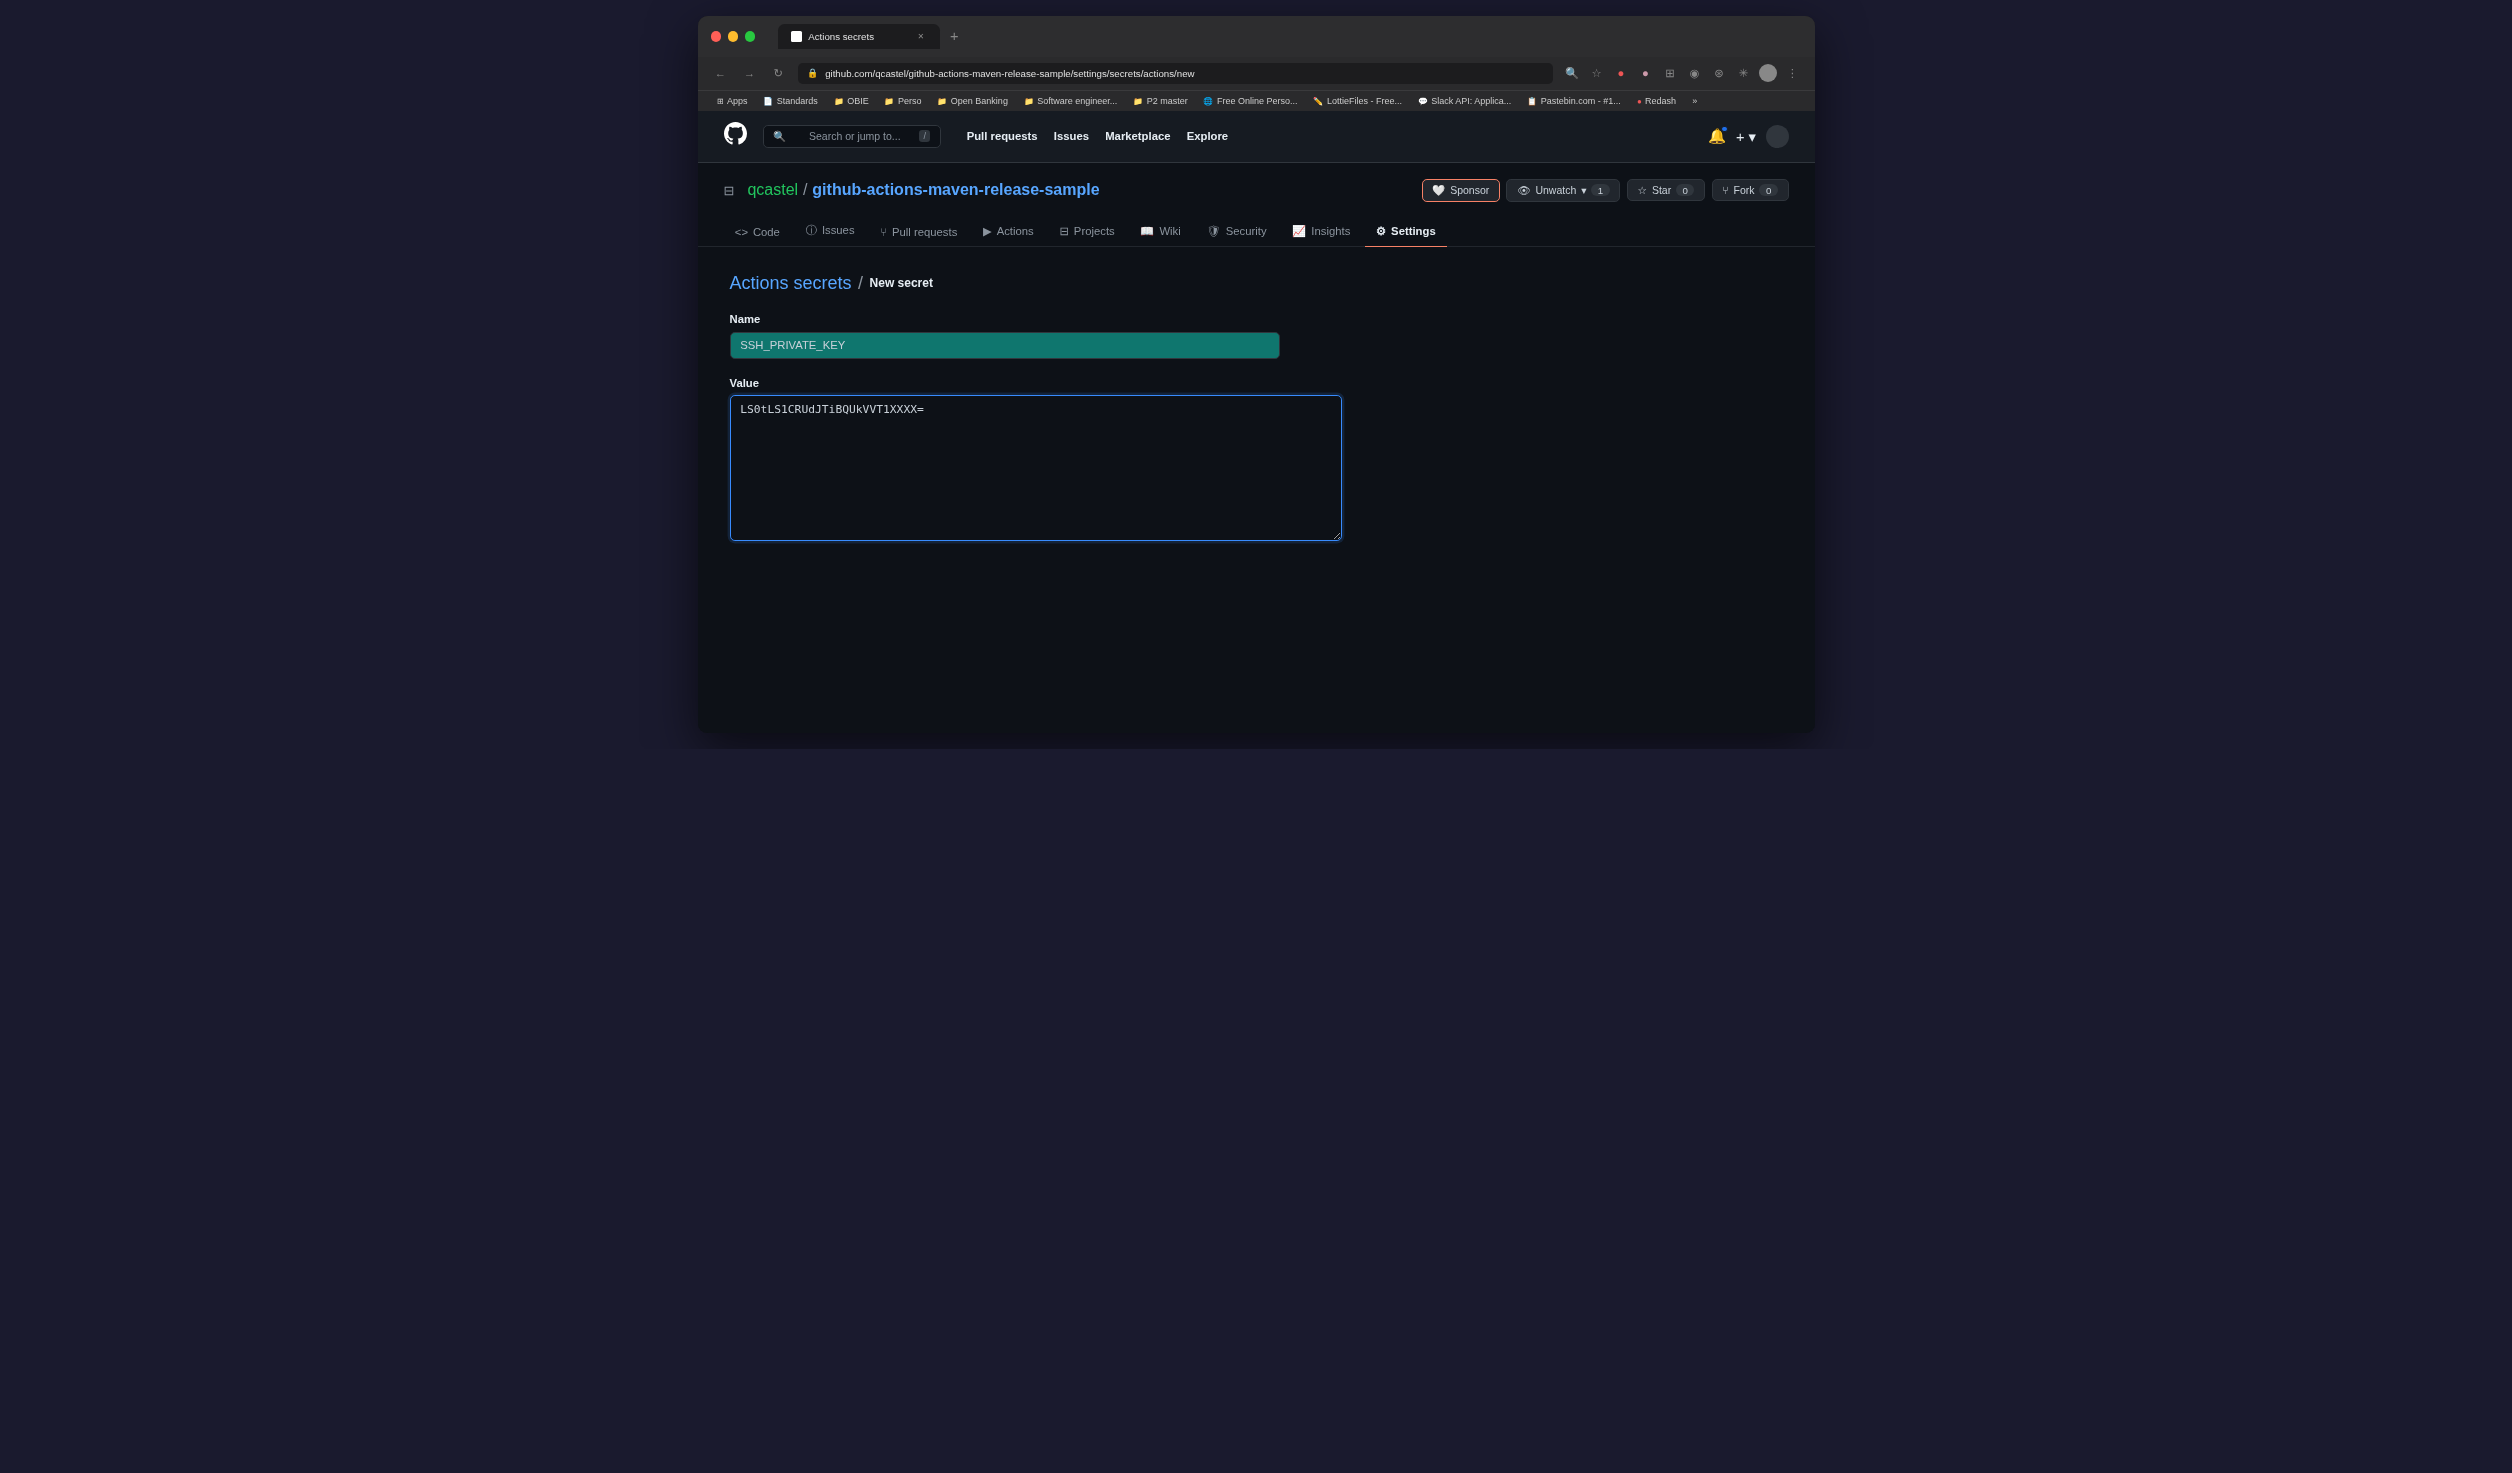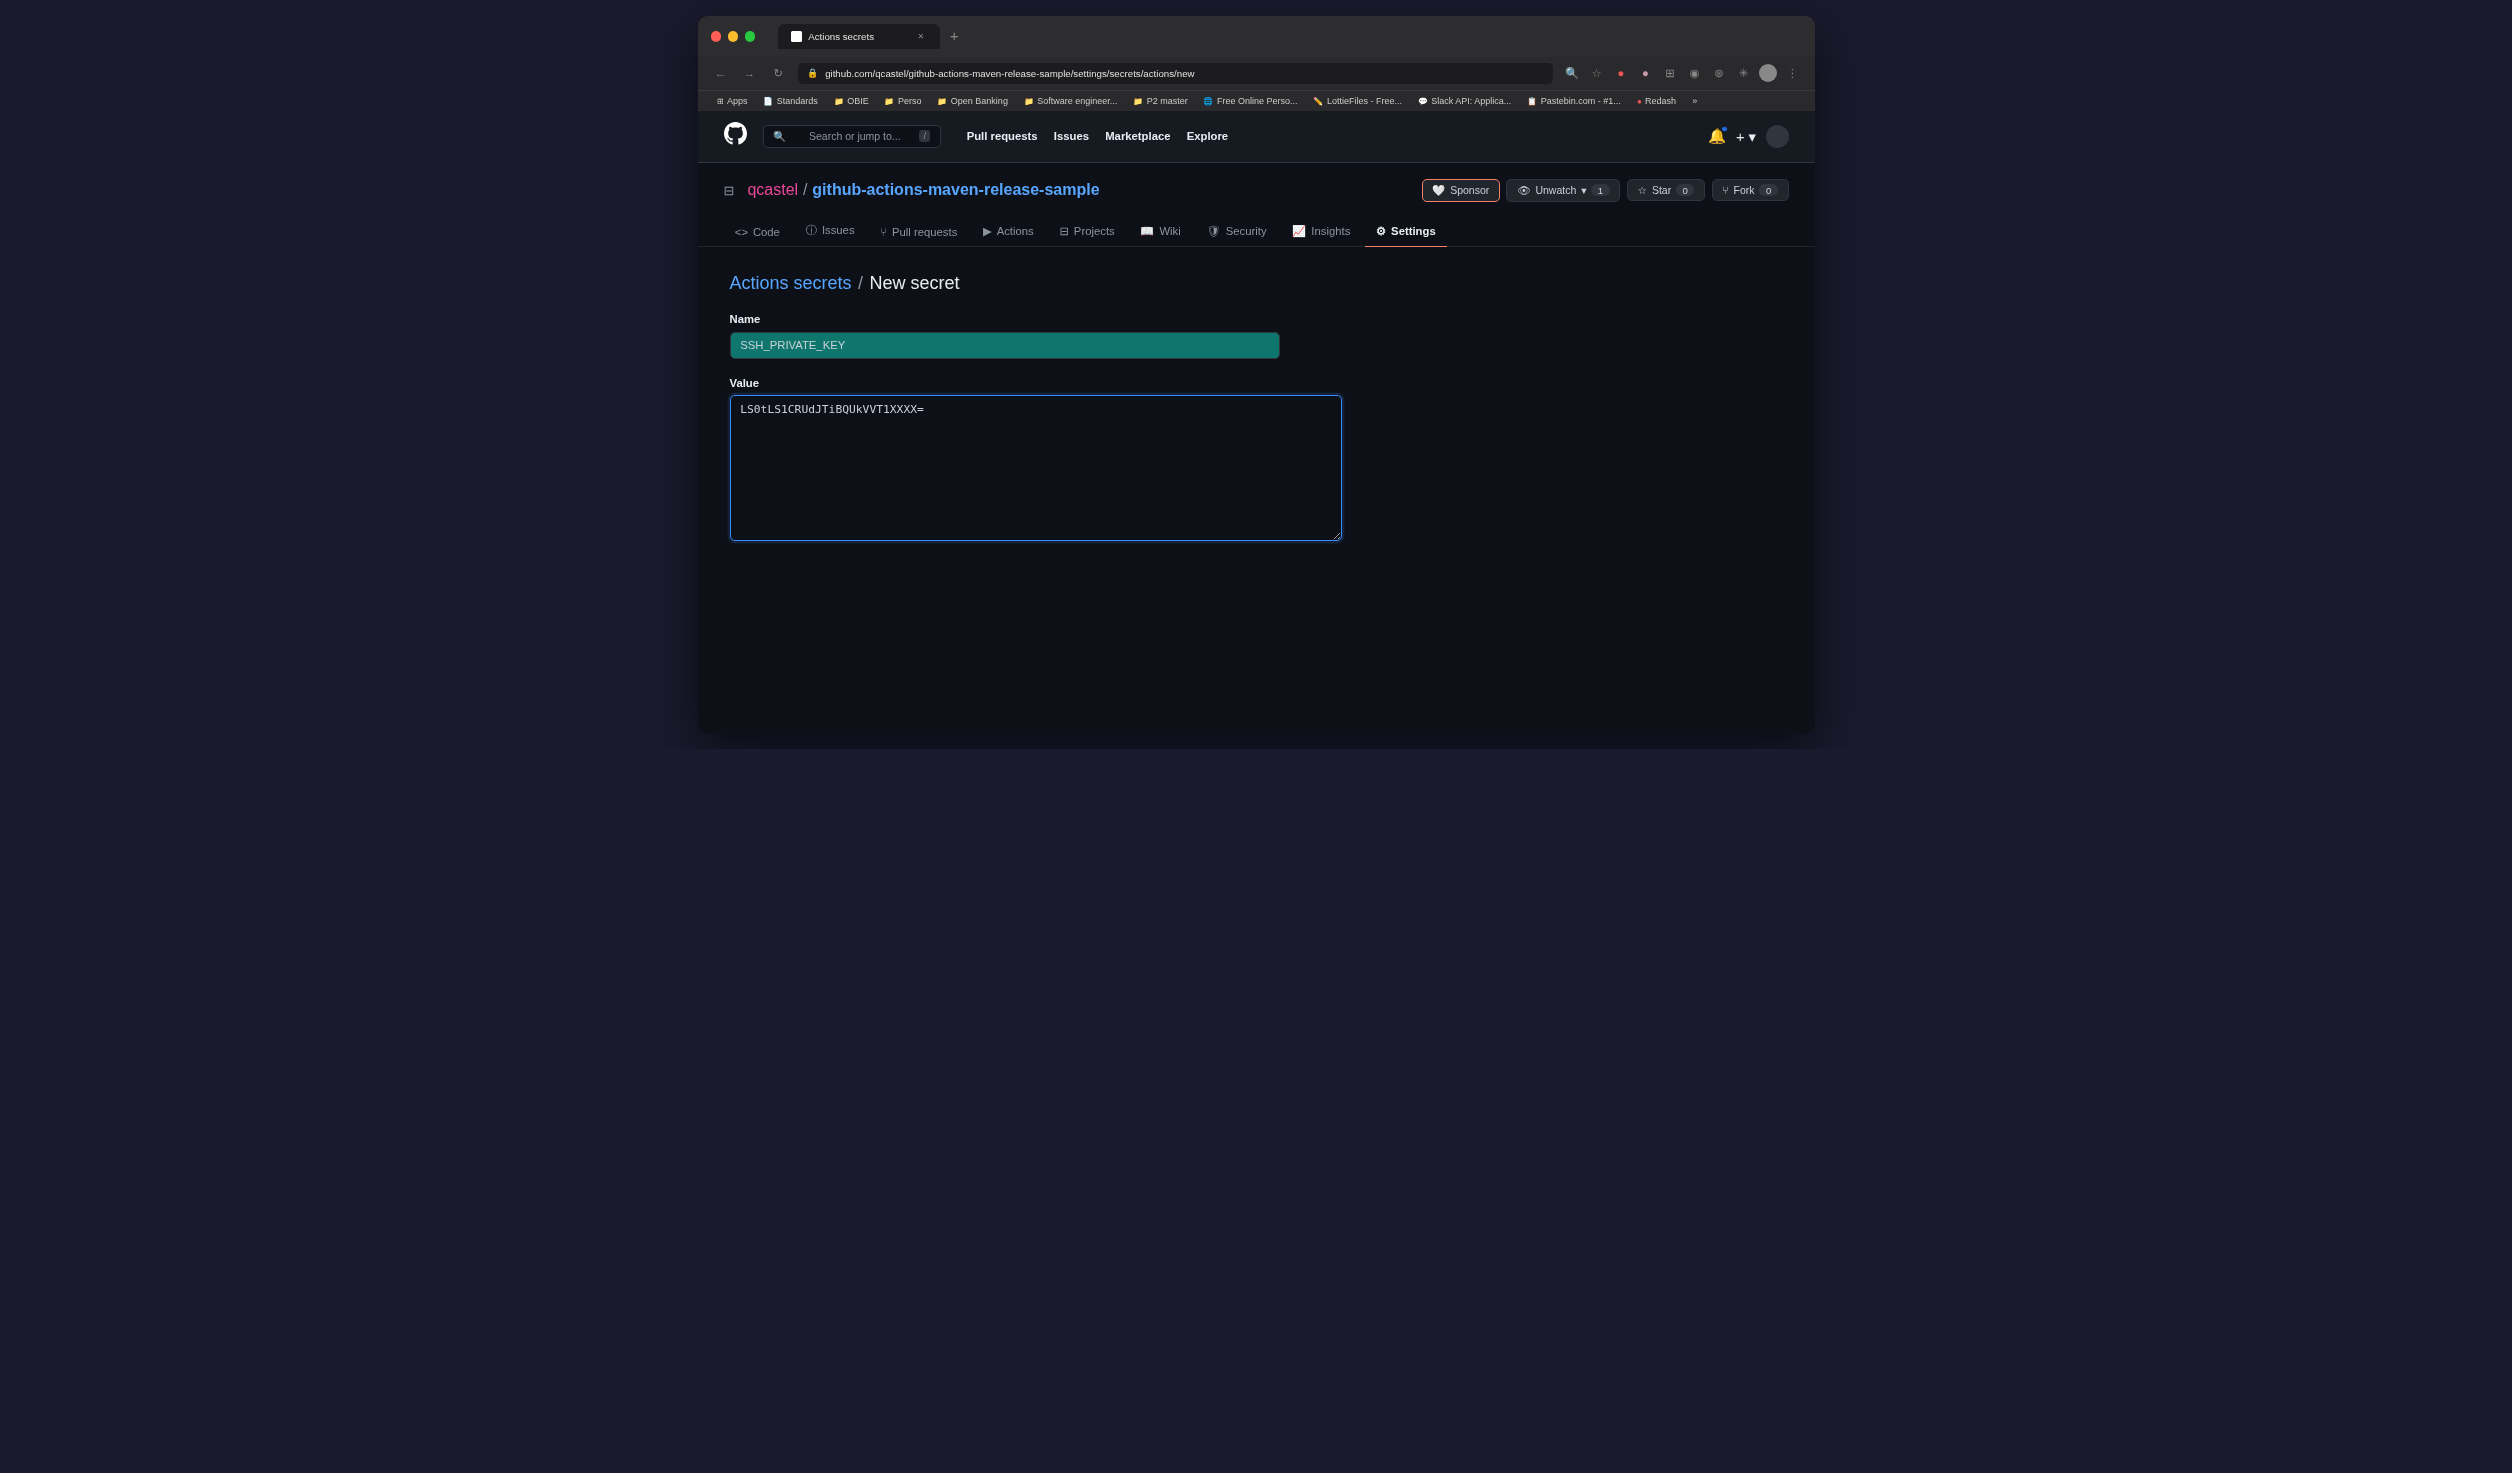--- a/index.html
+++ b/index.html
@@ -304,21 +304,21 @@
     }
 
     .repo-title {
       display: flex;
       align-items: center;
       gap: 4.9px;
       font-size: 16px;
     }
 
     .repo-owner {
-      color: #ec4899;
+      color: #22c55e;
       cursor: pointer;
       font-weight: 400;
     }
 
     .repo-sep {
       color: #8b949e;
       font-weight: 300;
     }
 
     .repo-name {
@@ -439,22 +439,22 @@
       cursor: pointer;
     }
 
     .breadcrumb-sep {
       color: #8b949e;
       font-size: 18px;
     }
 
     .breadcrumb-current {
       color: #e6edf3;
-      font-size: 18px;
-      font-weight: 400;
+      font-size: 12px;
+      font-weight: 700;
     }
 
     .form-group {
       margin-bottom: 18px;
     }
 
     .form-label {
       display: block;
       font-size: 11.3px;
       font-weight: 600;

